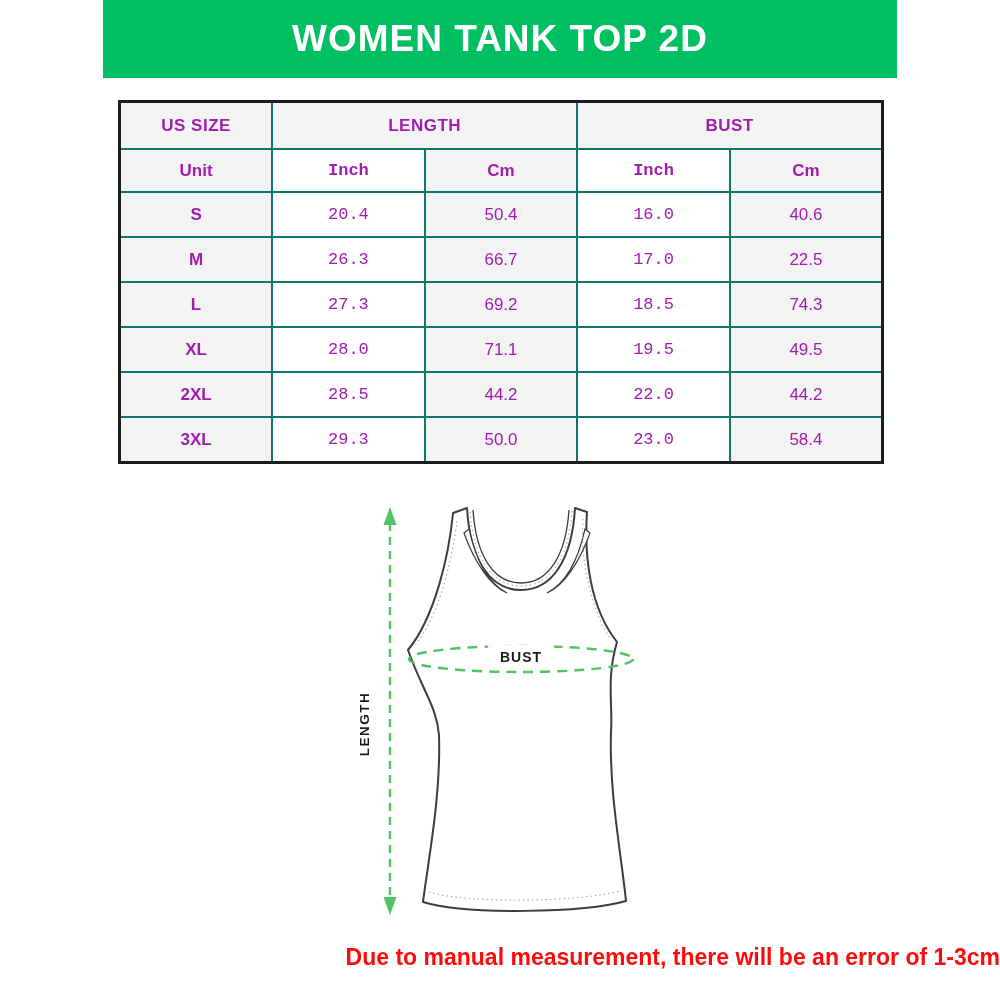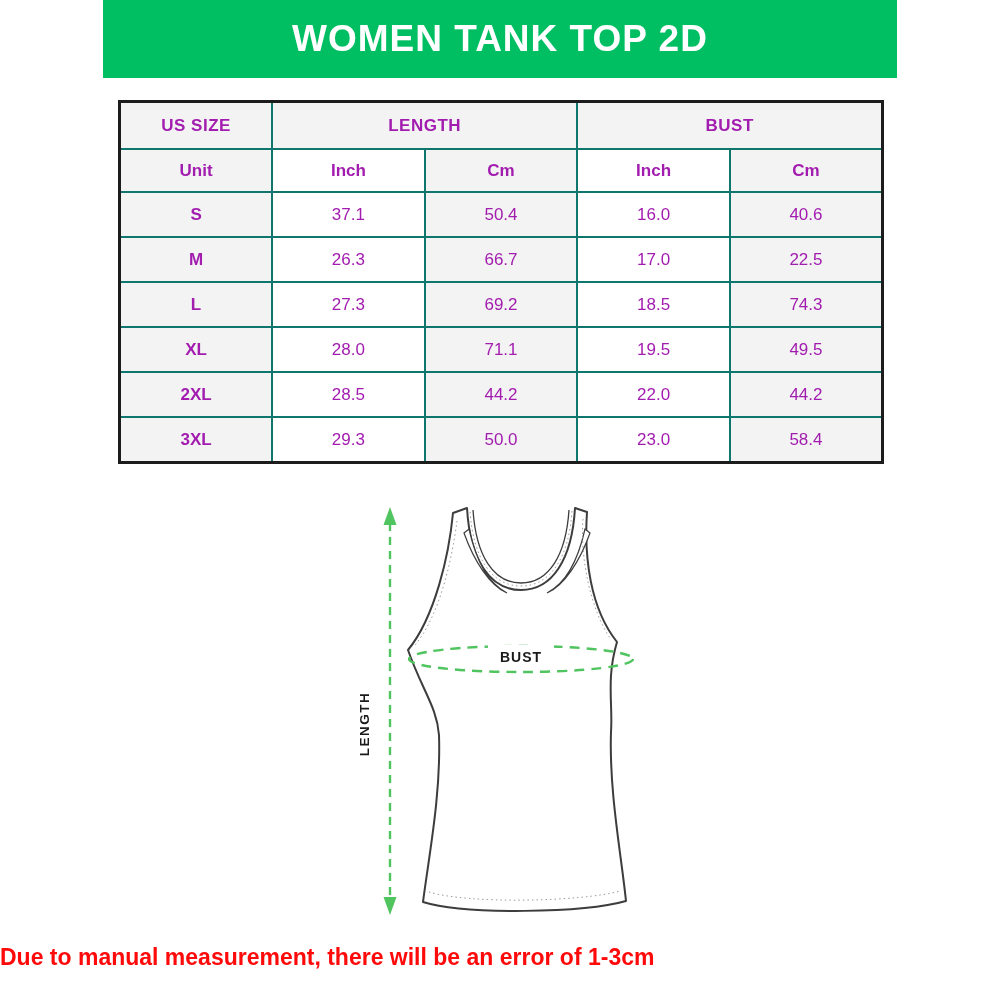--- a/index.html
+++ b/index.html
@@ -8,30 +8,30 @@
 
   .banner{position:absolute;left:103px;top:0;width:794px;height:78px;
           background:#00bf63;display:flex;align-items:center;justify-content:center;}
   .banner h1{margin:0;color:#ffffff;font-size:37px;font-weight:bold;letter-spacing:1px;}
 
   table.size-table{position:absolute;left:118px;top:100px;width:766px;
           border-collapse:collapse;table-layout:fixed;border:3px solid #1c1c1c;}
   .size-table th,.size-table td{border:2px solid #0f766e;text-align:center;
           vertical-align:middle;font-size:17px;color:#a21caf;padding:0;}
   .gr{background:#f3f3f3;}
-  .wh{background:#ffffff;}
+  .wh{background:#ffffff;font-family:Liberation Mono, monospace;}
   tr.group-row th{height:45px;font-weight:bold;letter-spacing:.5px;}
   tr.unit-row th{height:41px;font-weight:bold;}
   tr.data-row td{height:43px;font-weight:normal;}
   tr.data-row td.size{font-weight:bold;}
 
   .diagram{position:absolute;left:350px;top:495px;width:320px;height:450px;}
   .diagram text{font-family:"Liberation Sans",sans-serif;font-weight:bold;fill:#1a1a1a;}
 
-  .footer{position:absolute;left:0;top:944px;width:1000px;text-align:left;
+  .footer{position:absolute;left:0;top:944px;width:1000px;text-align:right;
           color:#ff0a0a;font-size:23px;font-weight:bold;}
 </style>
 </head>
 <body>
 
 <div class="page">
 
   <header class="banner">
     <h1>WOMEN TANK TOP 2D</h1>
   </header>
@@ -45,21 +45,21 @@
     </tr>
     <tr class="unit-row">
       <th class="gr">Unit</th>
       <th class="wh">Inch</th>
       <th class="gr">Cm</th>
       <th class="wh">Inch</th>
       <th class="gr">Cm</th>
     </tr>
     <tr class="data-row">
       <td class="gr size">S</td>
-      <td class="wh">37.1</td>
+      <td class="wh">20.4</td>
       <td class="gr">50.4</td>
       <td class="wh">16.0</td>
       <td class="gr">40.6</td>
     </tr>
     <tr class="data-row">
       <td class="gr size">M</td>
       <td class="wh">26.3</td>
       <td class="gr">66.7</td>
       <td class="wh">17.0</td>
       <td class="gr">22.5</td>

